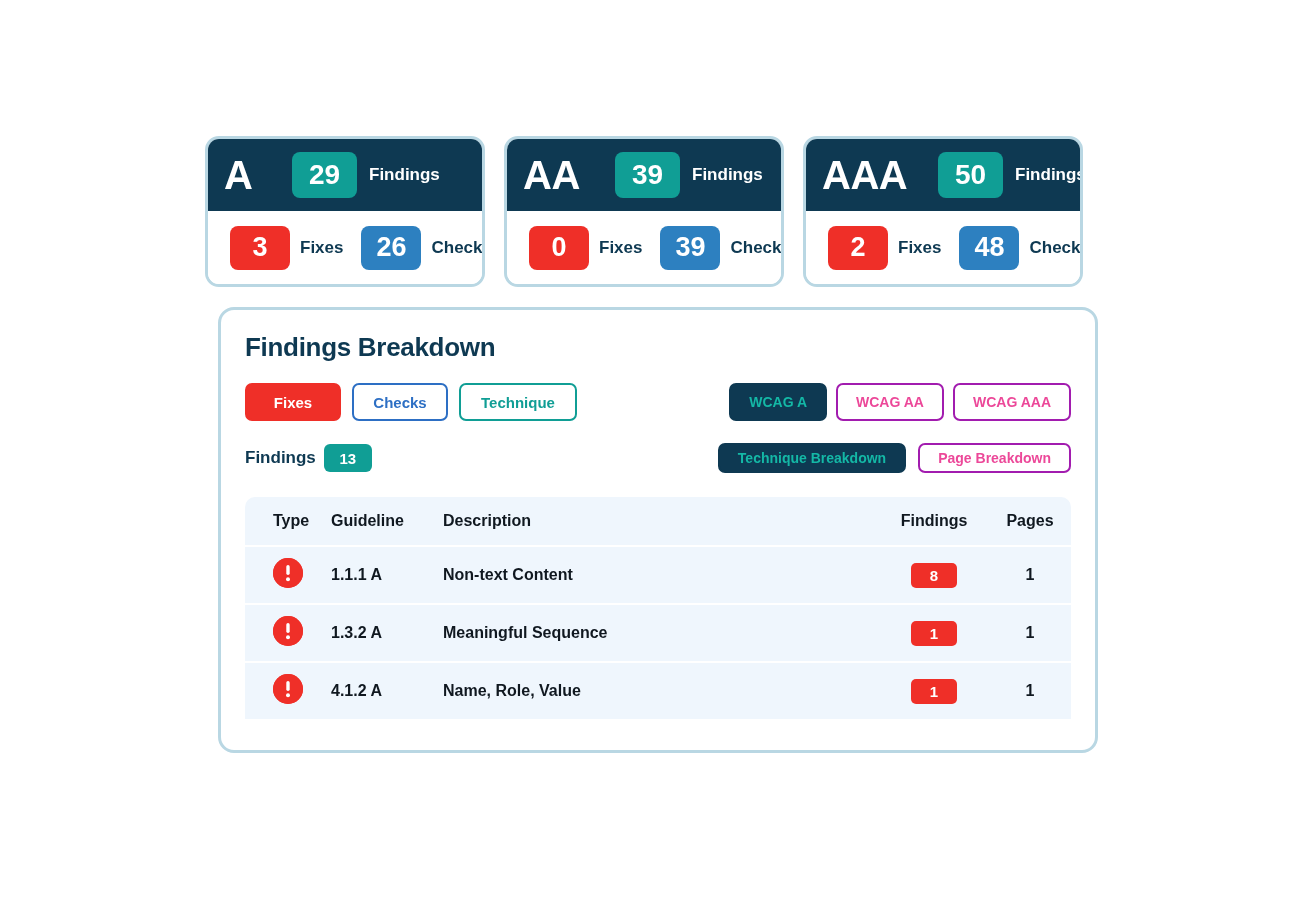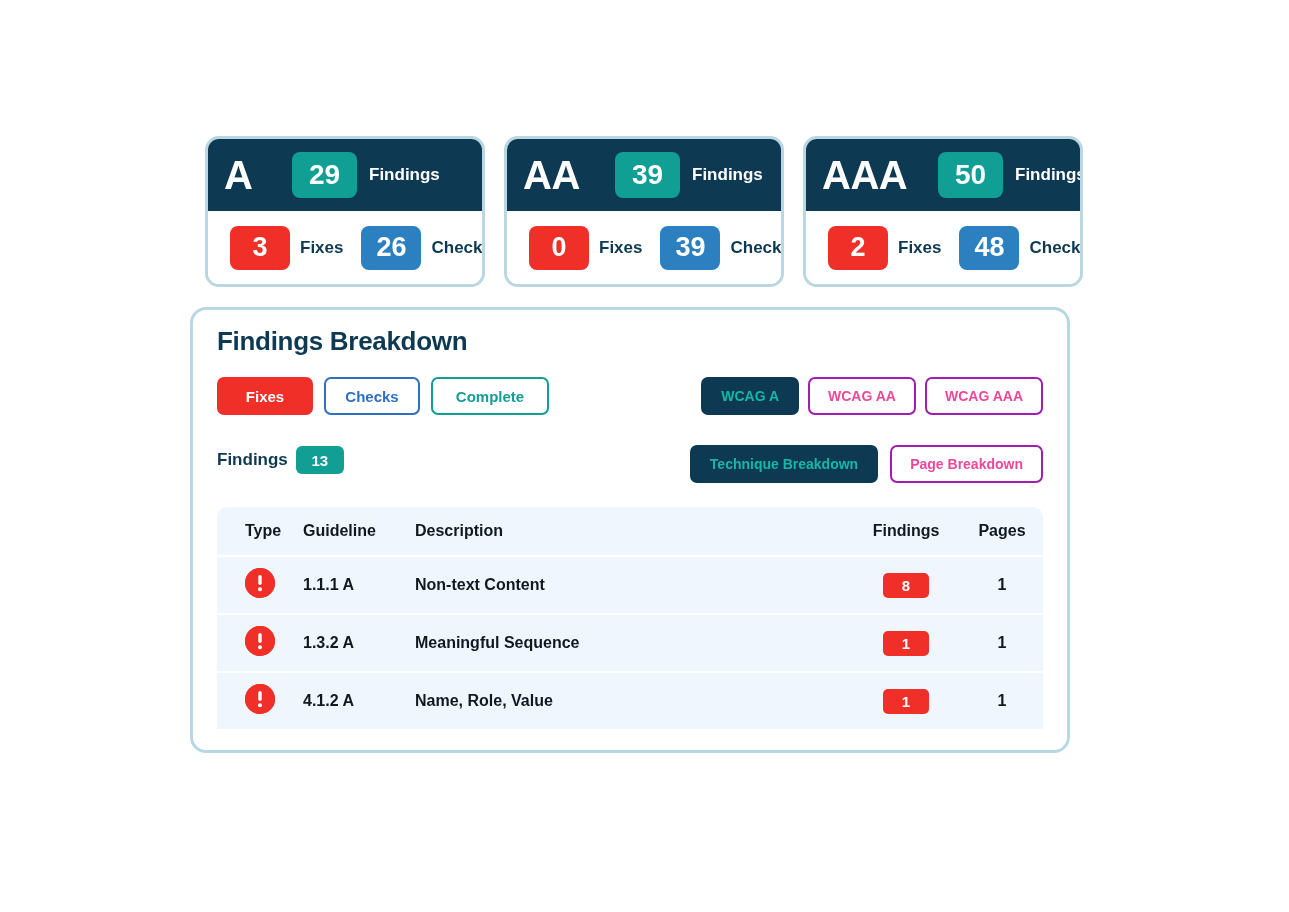--- a/index.html
+++ b/index.html
@@ -112,28 +112,28 @@
     font-size: 17px;
     font-weight: bold;
     white-space: nowrap;
     margin-right: 8px;
   }
   .bottom-label:last-child { margin-right: 0; }
 
   
   .panel {
     position: absolute;
-    left: 190px;
+    left: 218px;
     top: 307px;
     width: 880px;
     height: 446px;
     background: #ffffff;
     border: 3px solid #b9d7e3;
     border-radius: 16px;
-    padding: 16px 24px;
+    padding: 22px 24px;
   }
 
   .panel-title {
     color: #0e3952;
     font-size: 26px;
     font-weight: bold;
     letter-spacing: -0.3px;
     margin-bottom: 20px;
   }
 
@@ -192,21 +192,21 @@
   .badge-teal-sm {
     background: #109e95;
     min-width: 48px;
     height: 28px;
     font-size: 15px;
     border-radius: 6px;
     padding: 0 8px;
   }
 
   .breakdown-group { display: flex; gap: 12px; }
-  .breakdown-group .pill { height: 38px; font-size: 14px; margin-top: 8px; }
+  .breakdown-group .pill { height: 30px; font-size: 14px; }
 
   
   .table { width: 100%; border-collapse: separate; border-spacing: 0 2px; }
 
   .table thead th {
     background: #eff6fd;
     color: #101820;
     font-size: 16px;
     font-weight: bold;
     text-align: left;
@@ -315,21 +315,21 @@
   </div>
 
   <div class="panel">
 
     <div class="panel-title">Findings Breakdown</div>
 
     <div class="controls-row">
       <div class="btn-group">
         <button class="pill pill-red-solid">Fixes</button>
         <button class="pill pill-blue-out">Checks</button>
-        <button class="pill pill-teal-out">Complete</button>
+        <button class="pill pill-teal-out">Technique</button>
       </div>
       <div class="wcag-group">
         <button class="pill pill-navy-solid">WCAG A</button>
         <button class="pill pill-navy-out">WCAG AA</button>
         <button class="pill pill-navy-out">WCAG AAA</button>
       </div>
     </div>
 
     <div class="findings-row">
       <div class="findings-left">

